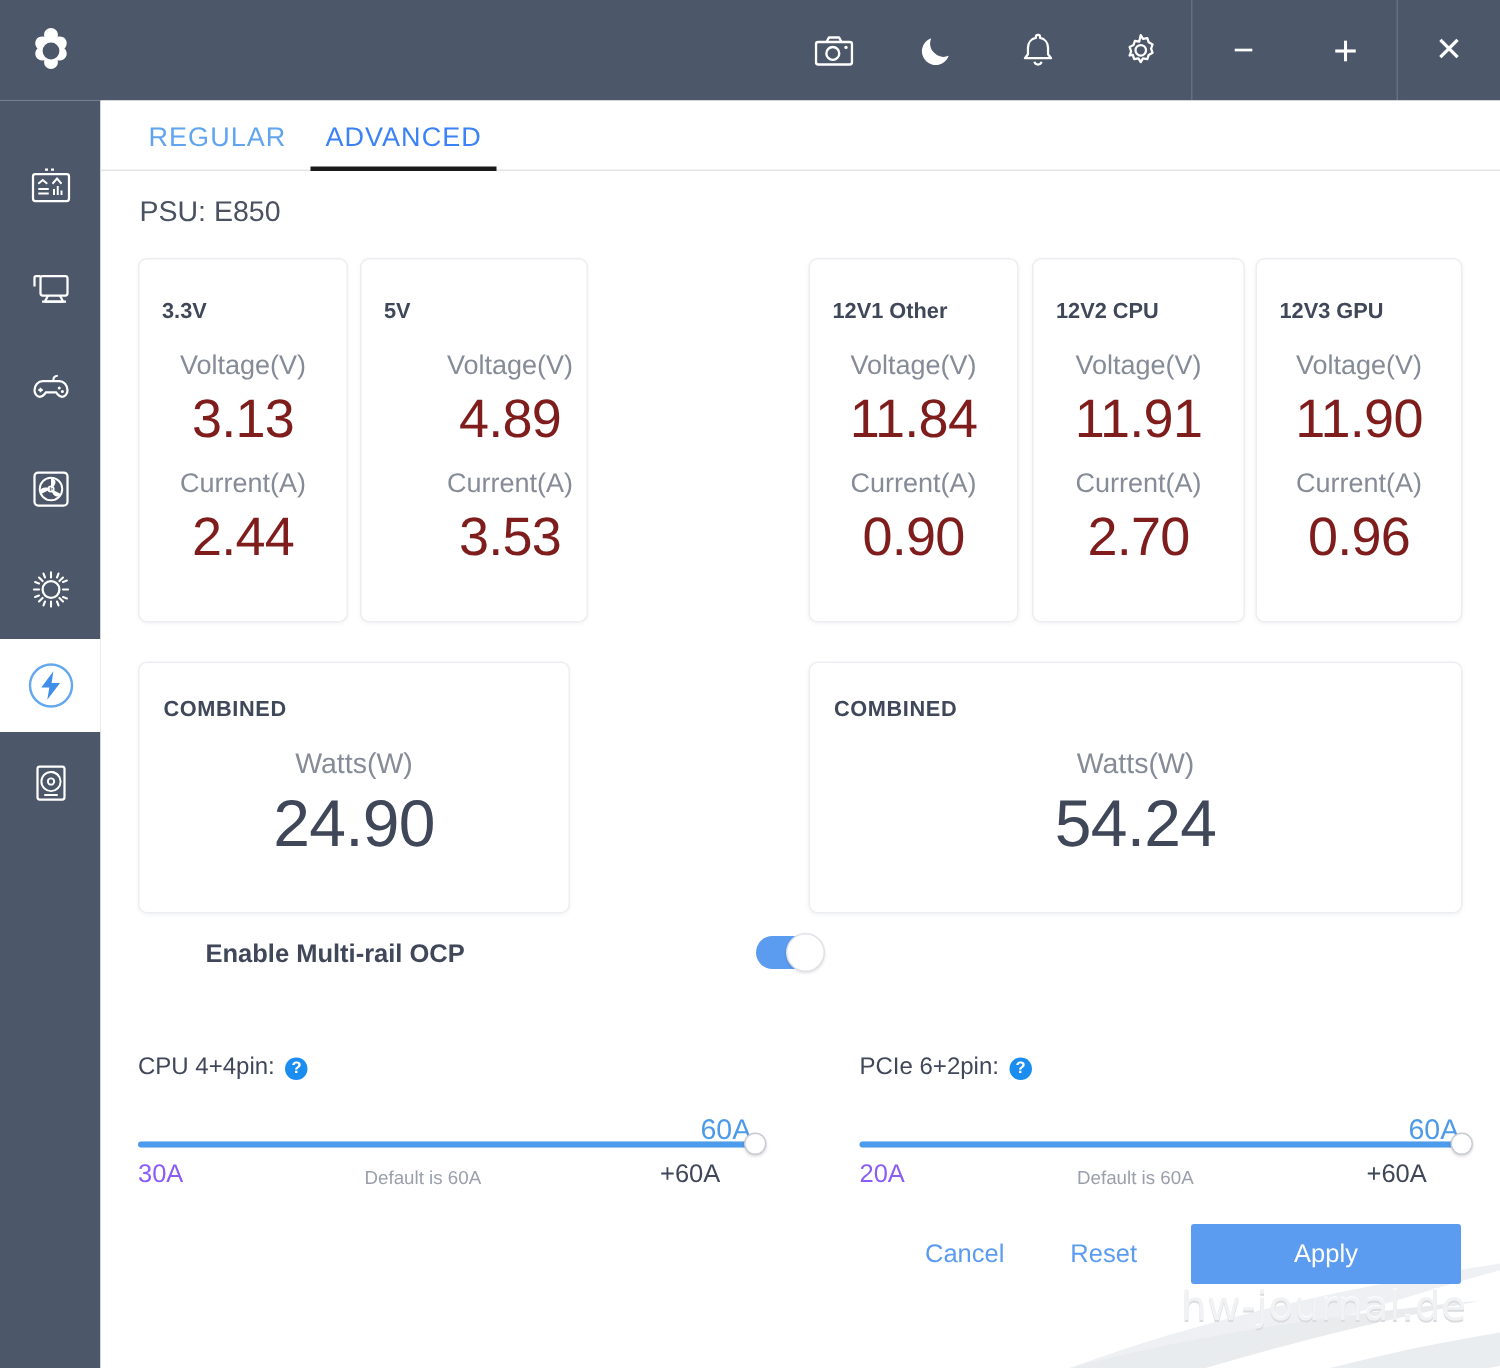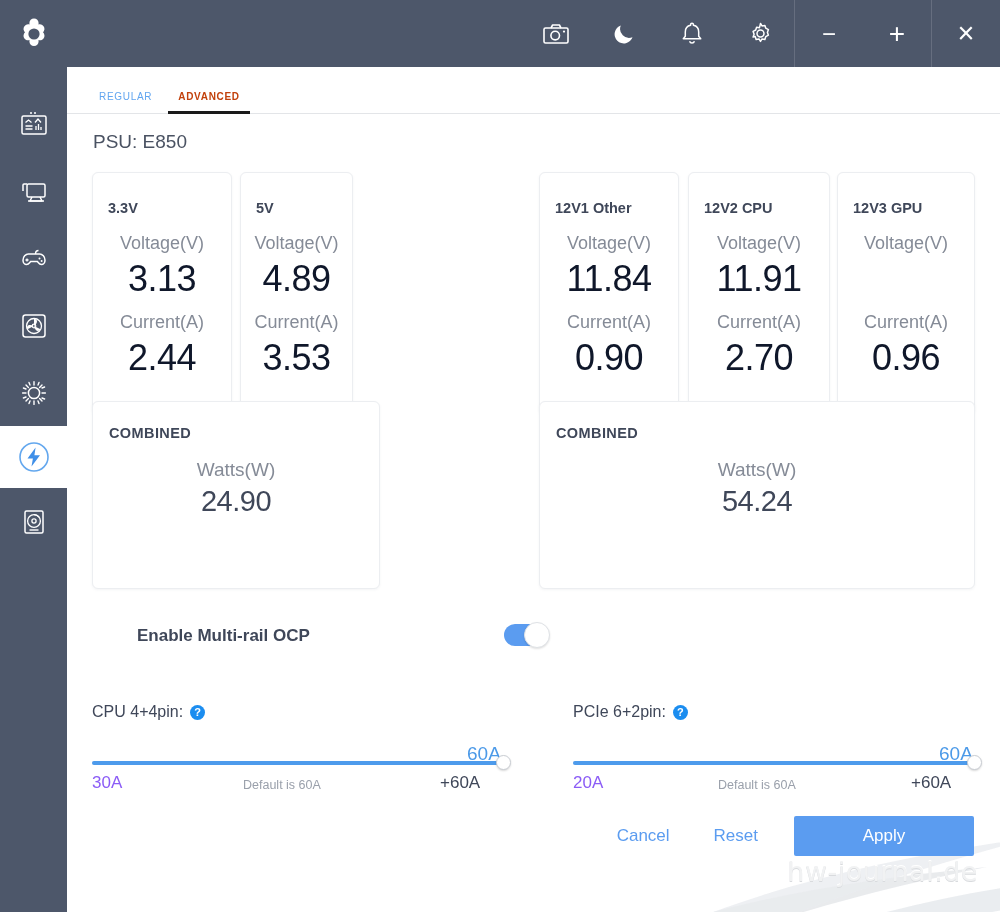--- a/index.html
+++ b/index.html
@@ -71,30 +71,30 @@
   }
 
   #tabbar {
     position: relative;
     height: 47px;
     border-bottom: 1px solid #e3e5e8;
     display: flex; align-items: flex-end;
     padding-left: 19px;
   }
   .tab {
-    font-size: 10px;
+    font-size: 18px;
     letter-spacing: 0.7px;
     padding: 0 13px 11px 13px;
     cursor: pointer;
     position: relative;
     color: #61a5f0;
   }
   .tab.active {
-    color: #c2410c;
-    font-weight: 700;
+    color: #3b82f6;
+    font-weight: 400;
   }
   .tab.active::after {
     content: "";
     position: absolute;
     left: 3px; right: 3px; bottom: -1px;
     height: 3px;
     background: #1a1a1a;
   }
 
   #psu-title {
@@ -124,44 +124,44 @@
     text-align: center;
     font-size: 18px;
     color: #858b97;
   }
   .rail-unit.u1 { top: 60px; }
   .rail-unit.u2 { top: 139px; }
   .rail-val {
     position: absolute; width: 100%;
     text-align: center;
     font-size: 36px;
-    color: #0f172a;
+    color: #7f1d1d;
     letter-spacing: -0.5px;
   }
   .rail-val.v1 { top: 85px; }
   .rail-val.v2 { top: 164px; }
 
   
-  .comb-card { top: 334px; height: 188px; }
+  .comb-card { top: 374px; height: 168px; }
   .comb-label {
     position: absolute; left: 16px; top: 23px;
     font-size: 14.5px; font-weight: bold;
     letter-spacing: 0.4px;
     color: #3f4759;
   }
   .comb-unit {
     position: absolute; width: 100%; text-align: center;
     top: 57px;
     font-size: 19px;
     color: #858b97;
   }
   .comb-val {
     position: absolute; width: 100%; text-align: center;
     top: 83px;
-    font-size: 29px;
+    font-size: 44px;
     color: #3f4759;
     letter-spacing: -0.5px;
   }
 
   
   #ocp-row {
     position: absolute; left: 26px; top: 549px;
     width: 450px; height: 40px;
     display: flex; align-items: center;
   }
@@ -424,21 +424,21 @@
     <div id="psu-title">PSU: E850</div>
 
     <div class="card rail-card" style="left:25px;width:140px;">
       <div class="rail-label">3.3V</div>
       <div class="rail-unit u1">Voltage(V)</div>
       <div class="rail-val v1">3.13</div>
       <div class="rail-unit u2">Current(A)</div>
       <div class="rail-val v2">2.44</div>
     </div>
 
-    <div class="card rail-card" style="left:173px;width:113px;">
+    <div class="card rail-card" style="left:173px;width:152px;padding-left:24px;">
       <div class="rail-label">5V</div>
       <div class="rail-unit u1">Voltage(V)</div>
       <div class="rail-val v1">4.89</div>
       <div class="rail-unit u2">Current(A)</div>
       <div class="rail-val v2">3.53</div>
     </div>
 
     <div class="card rail-card" style="left:472px;width:140px;">
       <div class="rail-label">12V1 Other</div>
       <div class="rail-unit u1">Voltage(V)</div>
@@ -451,20 +451,21 @@
       <div class="rail-label">12V2 CPU</div>
       <div class="rail-unit u1">Voltage(V)</div>
       <div class="rail-val v1">11.91</div>
       <div class="rail-unit u2">Current(A)</div>
       <div class="rail-val v2">2.70</div>
     </div>
 
     <div class="card rail-card" style="left:770px;width:138px;">
       <div class="rail-label">12V3 GPU</div>
       <div class="rail-unit u1">Voltage(V)</div>
+      <div class="rail-val v1">11.90</div>
       <div class="rail-unit u2">Current(A)</div>
       <div class="rail-val v2">0.96</div>
     </div>
 
     <div class="card comb-card" style="left:25px;width:288px;">
       <div class="comb-label">COMBINED</div>
       <div class="comb-unit">Watts(W)</div>
       <div class="comb-val">24.90</div>
     </div>
 

